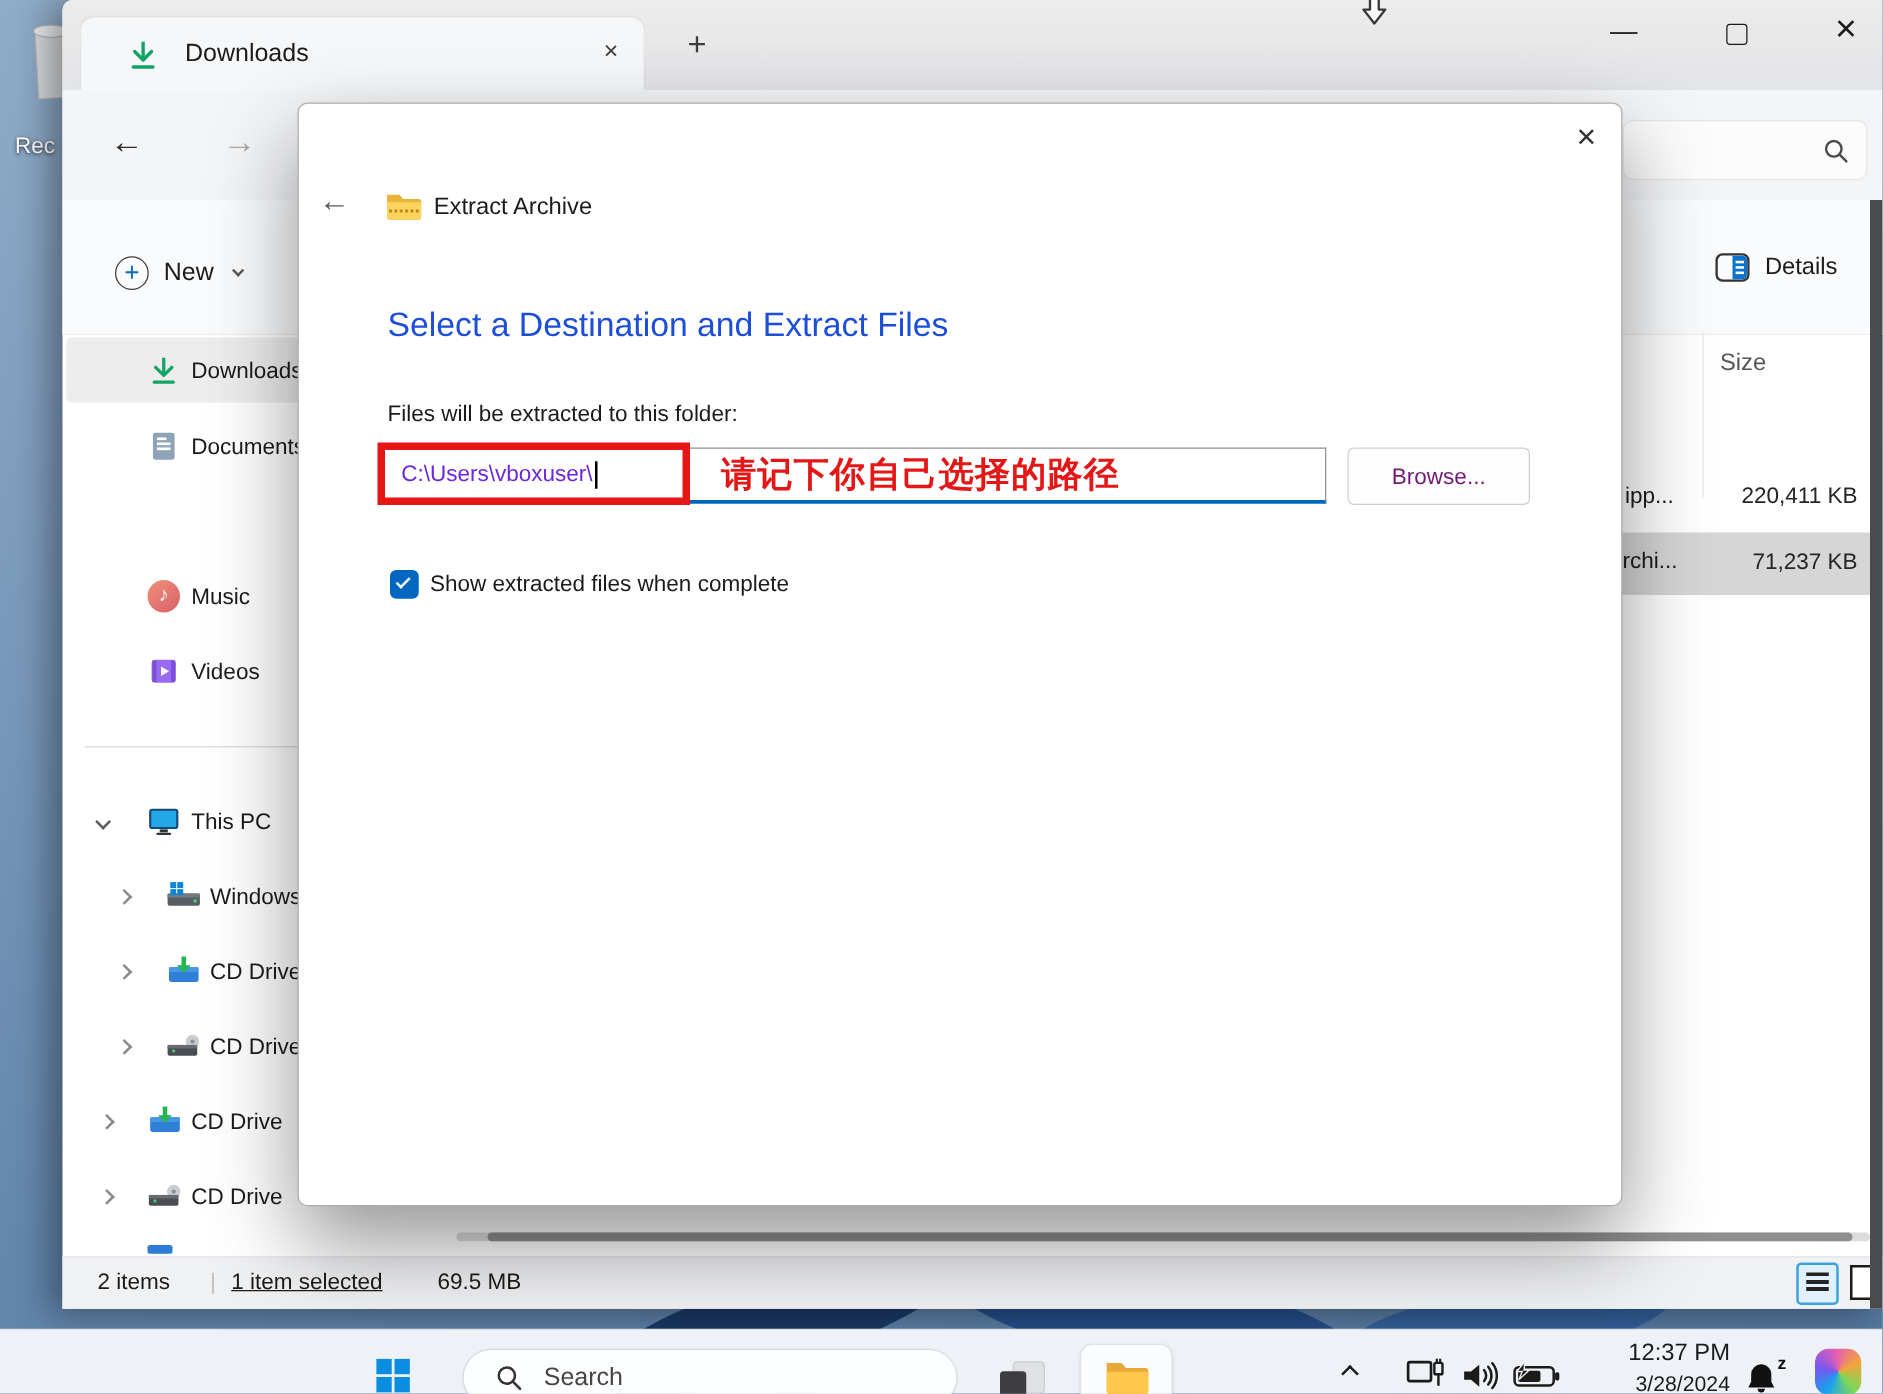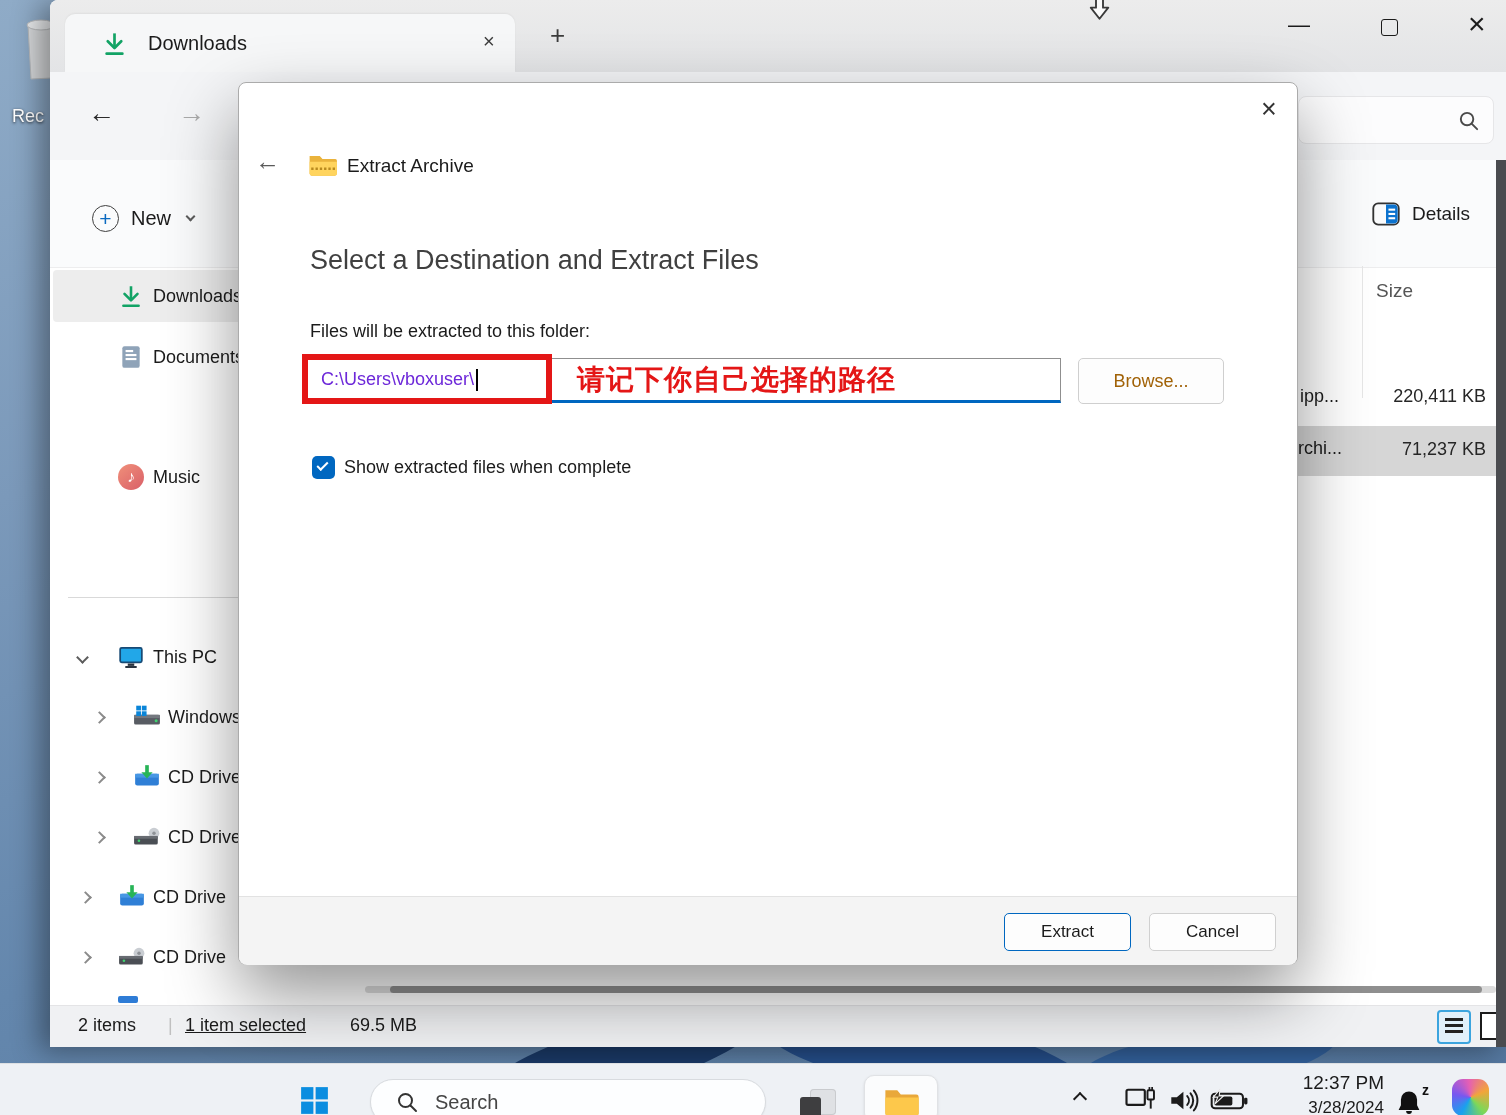--- a/index.html
+++ b/index.html
@@ -75,32 +75,32 @@
     background:#fff; border:2.5px solid #1b1b1b; }
   #right-strip { position:absolute; left:1446px; top:160px; width:10px; height:887px; background:#4a4b4f; }
 
   
   #dlg { position:absolute; left:238px; top:82px; width:1060px; height:883px; background:#fff;
     border:1px solid #ababab; border-radius:8px; box-shadow:0 30px 70px rgba(0,0,0,.42); z-index:40; }
   #dlg-close { position:absolute; left:1010px; top:6px; width:40px; height:40px; font-size:27px;
     color:#333; display:flex; align-items:center; justify-content:center; font-weight:300; }
   #dlg-back { position:absolute; left:16px; top:64px; font-size:25px; color:#5a5a5a; }
   #dlg-title { position:absolute; left:108px; top:72px; font-size:19px; color:#1b1b1b; }
-  #dlg-heading { position:absolute; left:71px; top:162px; font-size:27px; color:#404040; }
+  #dlg-heading { position:absolute; left:71px; top:162px; font-size:27px; color:#1d4ed8; }
   #dlg-pathlabel { position:absolute; left:71px; top:238px; font-size:18px; color:#1b1b1b; }
   #path-input { position:absolute; left:67px; top:275px; width:755px; height:45px; background:#fff;
     border:1px solid #8f8f8f; border-bottom:3px solid #0067c0; display:flex; align-items:center;
     padding-left:14px; font-size:18px; color:#6d28d9; }
   .caret { display:inline-block; width:1.6px; height:22px; background:#000; margin-left:2px; }
   #red-box { position:absolute; left:63px; top:271px; width:250px; height:50px;
     border:6px solid #e41616; z-index:5; }
   #annotation { position:absolute; left:338px; top:278px; font-size:28px; font-weight:bold;
     color:#e41616; letter-spacing:1px; }
   #browse-btn { position:absolute; left:839px; top:275px; width:146px; height:46px; background:#fdfdfd;
-    border:1px solid #cfcfcf; border-radius:5px; font-size:18px; color:#a16207;
+    border:1px solid #cfcfcf; border-radius:5px; font-size:18px; color:#701a75;
     display:flex; align-items:center; justify-content:center; }
   #cb { position:absolute; left:73px; top:373px; width:23px; height:23px; background:#0067c0;
     border-radius:5px; }
   #cb .mark { position:absolute; left:5px; top:6px; width:11px; height:6px;
     border-left:2.4px solid #fff; border-bottom:2.4px solid #fff; transform:rotate(-45deg); }
   #cb-label { position:absolute; left:105px; top:374px; font-size:18px; color:#1b1b1b; }
   #dlg-footer { position:absolute; left:0; top:813px; width:1058px; height:69px; background:#f4f4f4;
     border-top:1px solid #e2e2e2; border-radius:0 0 8px 8px; }
   .dlg-btn { position:absolute; top:16px; width:127px; height:38px; background:#fdfdfd;
     border-radius:5px; font-size:17px; color:#1b1b1b; display:flex; align-items:center; justify-content:center; }
@@ -207,20 +207,29 @@
         <rect x="7" y="12.9" width="10" height="2" fill="#fff"></rect>
       </svg>
       <span class="side-label">Documents</span>
     </div>
     <div class="side-row" style="top:451px;">
       <span class="side-icon music-circle">
           <span>♪</span>
         </span>
       <span class="side-label">Music</span>
     </div>
+    <div class="side-row" style="top:511px;">
+      <svg class="side-icon" viewBox="0 0 24 24">
+        <rect x="3" y="3.5" width="18" height="17" rx="3" fill="#9a6bf2"></rect>
+        <rect x="3.6" y="4" width="3" height="16" fill="#7b4fd8"></rect>
+        <rect x="17.4" y="4" width="3" height="16" fill="#7b4fd8"></rect>
+        <path d="M10 8.5l6 3.5-6 3.5z" fill="#fff"></path>
+      </svg>
+      <span class="side-label">Videos</span>
+    </div>
 
     <div id="side-sep"></div>
 
     <div class="side-row" style="top:691px;">
       <span class="chev right tree-chev" style="left:42px;"></span>
       <svg class="side-icon" style="left:80px;width:28px;" viewBox="0 0 26 24">
         <rect x="1" y="10" width="24" height="9" rx="1.5" fill="#585c63"></rect>
         <rect x="1" y="10" width="24" height="3" fill="#74787f"></rect>
         <circle cx="21.5" cy="15.5" r="1.4" fill="#3fd26f"></circle>
         <rect x="3" y="1.5" width="4.4" height="4.4" fill="#0a85d8"></rect>
@@ -331,28 +340,20 @@
     <div id="annotation">请记下你自己选择的路径</div>
     <div id="browse-btn">
         <span>Browse...</span>
       </div>
 
     <div id="cb">
         <span class="mark"></span>
       </div>
     <span id="cb-label">Show extracted files when complete</span>
 
-    <div id="dlg-footer">
-      <div class="dlg-btn" id="extract-btn">
-          <span>Extract</span>
-        </div>
-      <div class="dlg-btn" id="cancel-btn">
-          <span>Cancel</span>
-        </div>
-    </div>
   </div>
 
   <div id="taskbar">
     <svg class="abs" style="left:300px;top:22px;" width="29" height="29" viewBox="0 0 26 26">
       <rect x="1" y="1" width="11" height="11" fill="#0b8de0"></rect>
         <rect x="14" y="1" width="11" height="11" fill="#0b8de0"></rect>
       <rect x="1" y="14" width="11" height="11" fill="#0b8de0"></rect>
         <rect x="14" y="14" width="11" height="11" fill="#0b8de0"></rect>
     </svg>
     <div id="search-pill">

